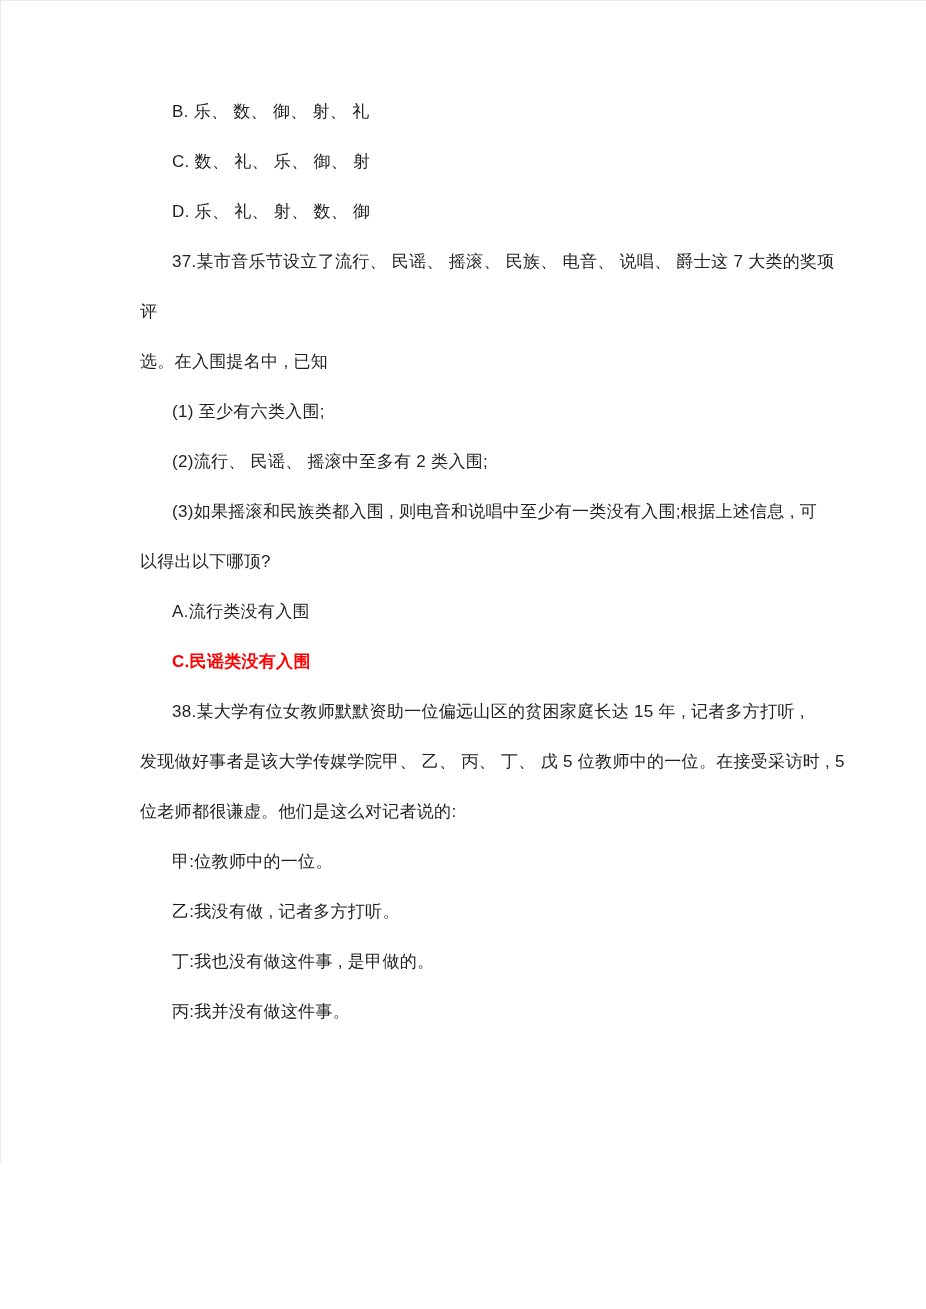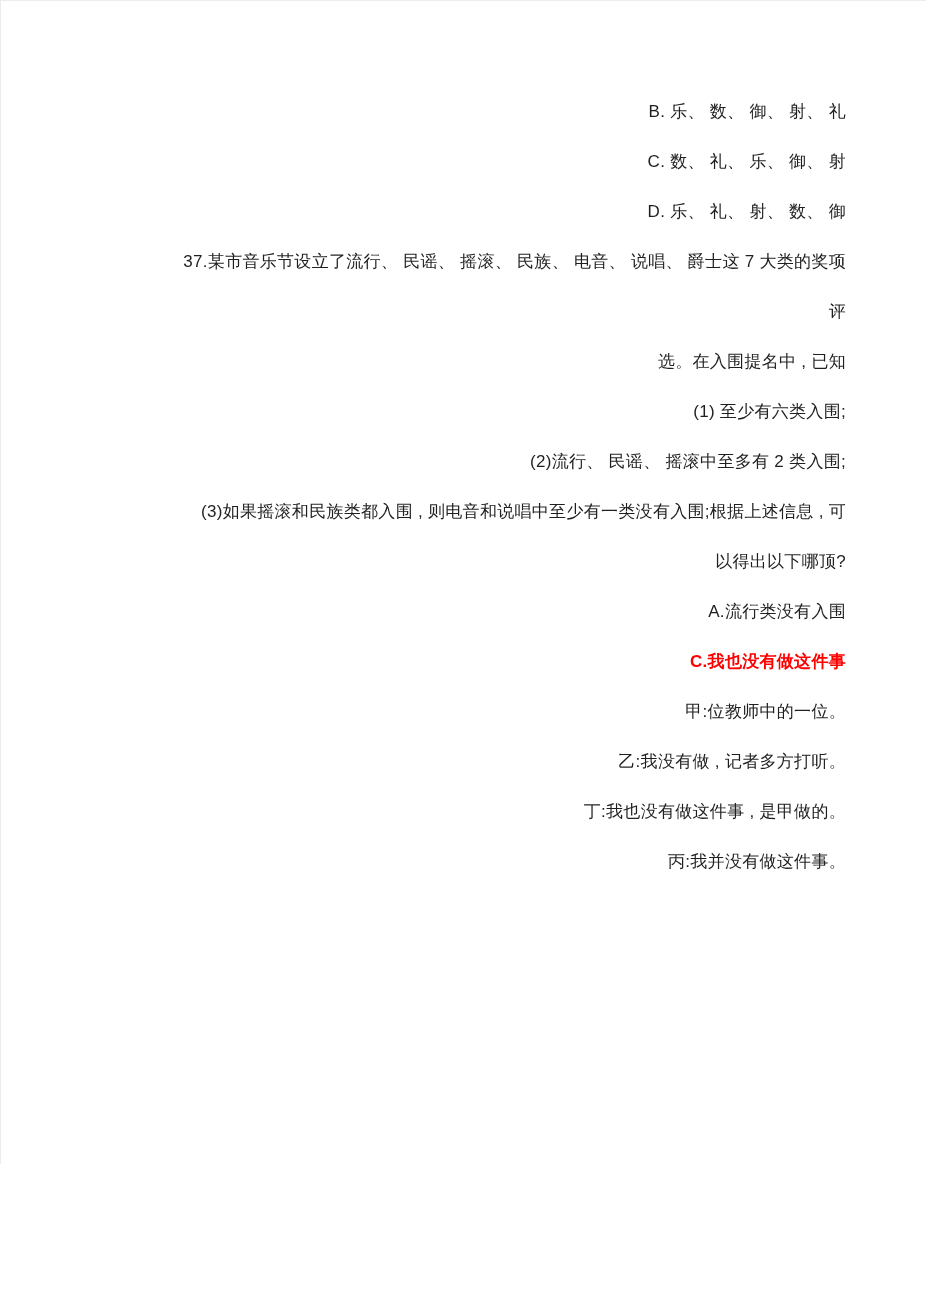--- a/index.html
+++ b/index.html
@@ -4,21 +4,20 @@
 <style>
   html, body { margin: 0; padding: 0; background: #ffffff; }
   .page {
     position: relative;
     width: 926px;
     height: 1164px;
     background: #ffffff;
     overflow: hidden;
     box-shadow: inset 1px 1px 0 #ececec;
     font-family: "Liberation Sans", "DejaVu Sans", sans-serif;
-    text-align: right;
   }
   .doc {
     position: absolute;
     left: 140px;
     top: 87px;
     width: 706px;
   }
   p.line {
     margin: 0;
     font-size: 17px;
@@ -43,21 +42,24 @@
     <p class="line">D. 乐、 礼、 射、 数、 御</p>
 
     <p class="line">37.某市音乐节设立了流行、 民谣、 摇滚、 民族、 电音、 说唱、 爵士这 7 大类的奖项评
 选。在入围提名中 , 已知</p>
     <p class="line">(1) 至少有六类入围;</p>
     <p class="line">(2)流行、 民谣、 摇滚中至多有 2 类入围;</p>
     <p class="line">(3)如果摇滚和民族类都入围 , 则电音和说唱中至少有一类没有入围;根据上述信息 , 可
 以得出以下哪顶?</p>
 
     <p class="line">A.流行类没有入围</p>
-    <p class="line answer" style="color: rgb(255, 0, 0);">C.我也没有做这件事</p>
+    <p class="line answer" style="color: rgb(255, 0, 0);">C.民谣类没有入围</p>
 
+    <p class="line">38.某大学有位女教师默默资助一位偏远山区的贫困家庭长达 15 年 , 记者多方打听 ,
+发现做好事者是该大学传媒学院甲、 乙、 丙、 丁、 戊 5 位教师中的一位。在接受采访时 , 5
+位老师都很谦虚。他们是这么对记者说的:</p>
     <p class="line">甲:位教师中的一位。</p>
     <p class="line">乙:我没有做 , 记者多方打听。</p>
     <p class="line">丁:我也没有做这件事 , 是甲做的。</p>
     <p class="line">丙:我并没有做这件事。</p>
 
   </div>
 </div>
 
 </body></html>

